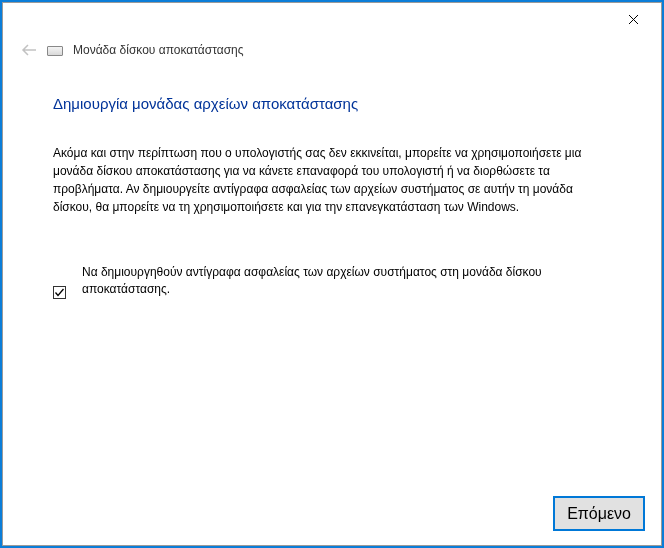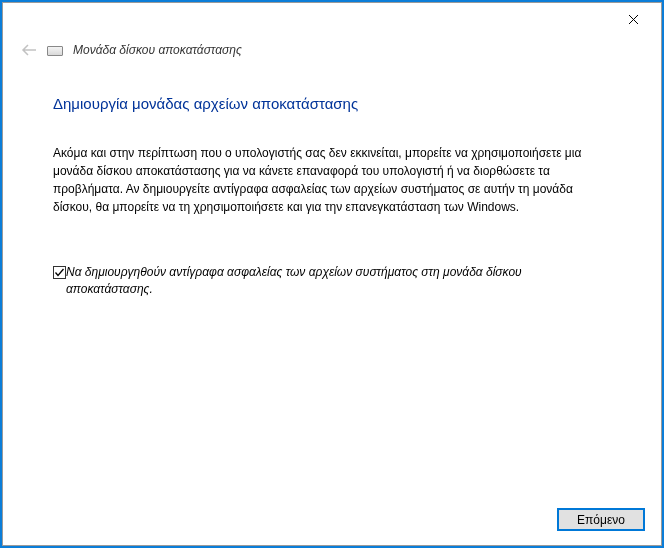--- a/index.html
+++ b/index.html
@@ -59,44 +59,42 @@
       height: 10px;
       border: 1px solid #888;
       border-radius: 1px;
       background: linear-gradient(#f4f4f4, #d9d9d9);
       position: relative;
       margin-top: 2px;
     }
     .wizard-title {
       font-size: 12px;
       color: #333;
-      font-style: italic;
     }
     .content {
       padding: 38px 50px 0 50px;
       flex: 1;
     }
     .page-heading {
       font-size: 15px;
       color: #003399;
       font-weight: normal;
       margin-bottom: 32px;
     }
     .description {
       font-size: 12px;
       color: #000;
       line-height: 1.5;
       margin-bottom: 48px;
     }
     .checkbox-row {
       display: flex;
-      align-items: flex-start;
-      gap: 0;
+      align-items: flex-end;
+      gap: 16px;
       padding-left: 0;
-      font-style: italic;
     }
     .checkbox {
       width: 13px;
       height: 13px;
       border: 1px solid #333;
       background: #fff;
       display: flex;
       align-items: center;
       justify-content: center;
       margin-top: 2px;
@@ -113,22 +111,22 @@
       line-height: 1.45;
     }
     .footer {
       display: flex;
       justify-content: flex-end;
       gap: 8px;
       padding: 12px 16px 14px 16px;
     }
     .btn {
       min-width: 88px;
-      height: 23px;
-      font-size: 12px;
+      height: 35px;
+      font-size: 16px;
       font-family: inherit;
       background: #e1e1e1;
       border: 1px solid #adadad;
       cursor: pointer;
       padding: 0 12px;
     }
     .btn.primary {
       border: 2px solid #0078d7;
       background: #e1e1e1;
     }

